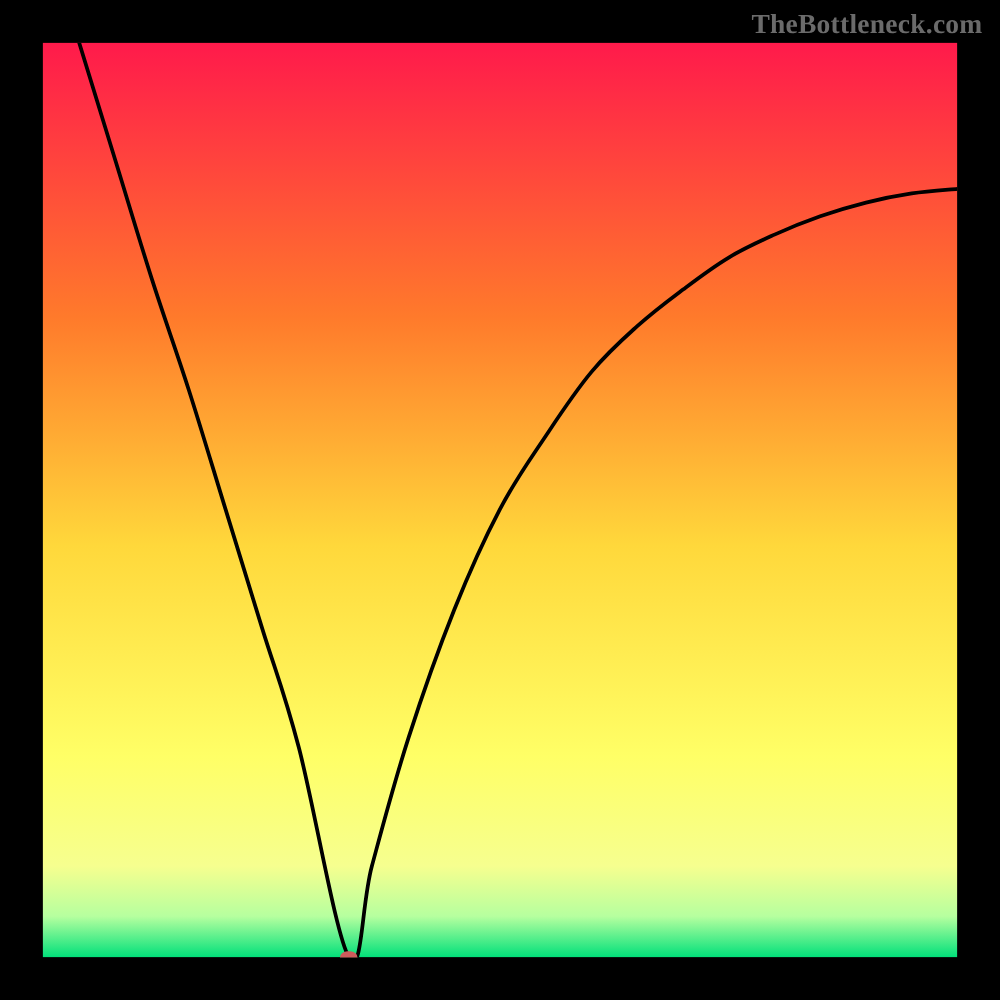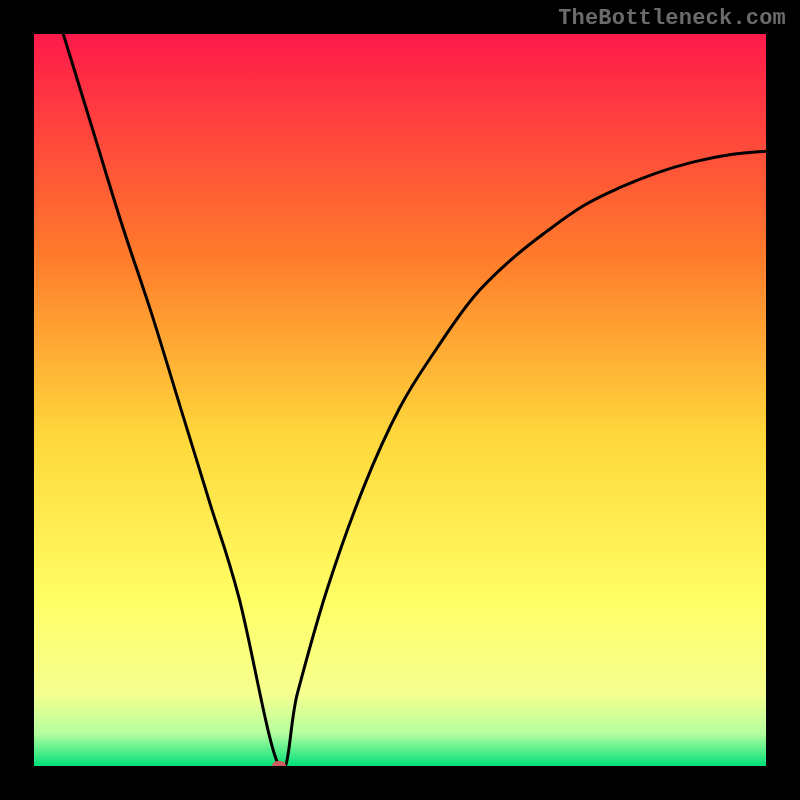--- a/index.html
+++ b/index.html
@@ -21,21 +21,21 @@
     left: 34px;
     top: 34px;
     width: 732px;
     height: 732px;
     overflow: hidden;
   }
   .watermark {
     position: absolute;
     top: 6px;
     right: 14px;
-    font-family: Liberation Mono, monospace;
+    font-family: Liberation Serif, serif;
     font-size: 22px;
     font-weight: 600;
     color: #6b6b6b;
     letter-spacing: 0.2px;
   }
   .curve {
     position: absolute;
     left: 0;
     top: 0;
   }

